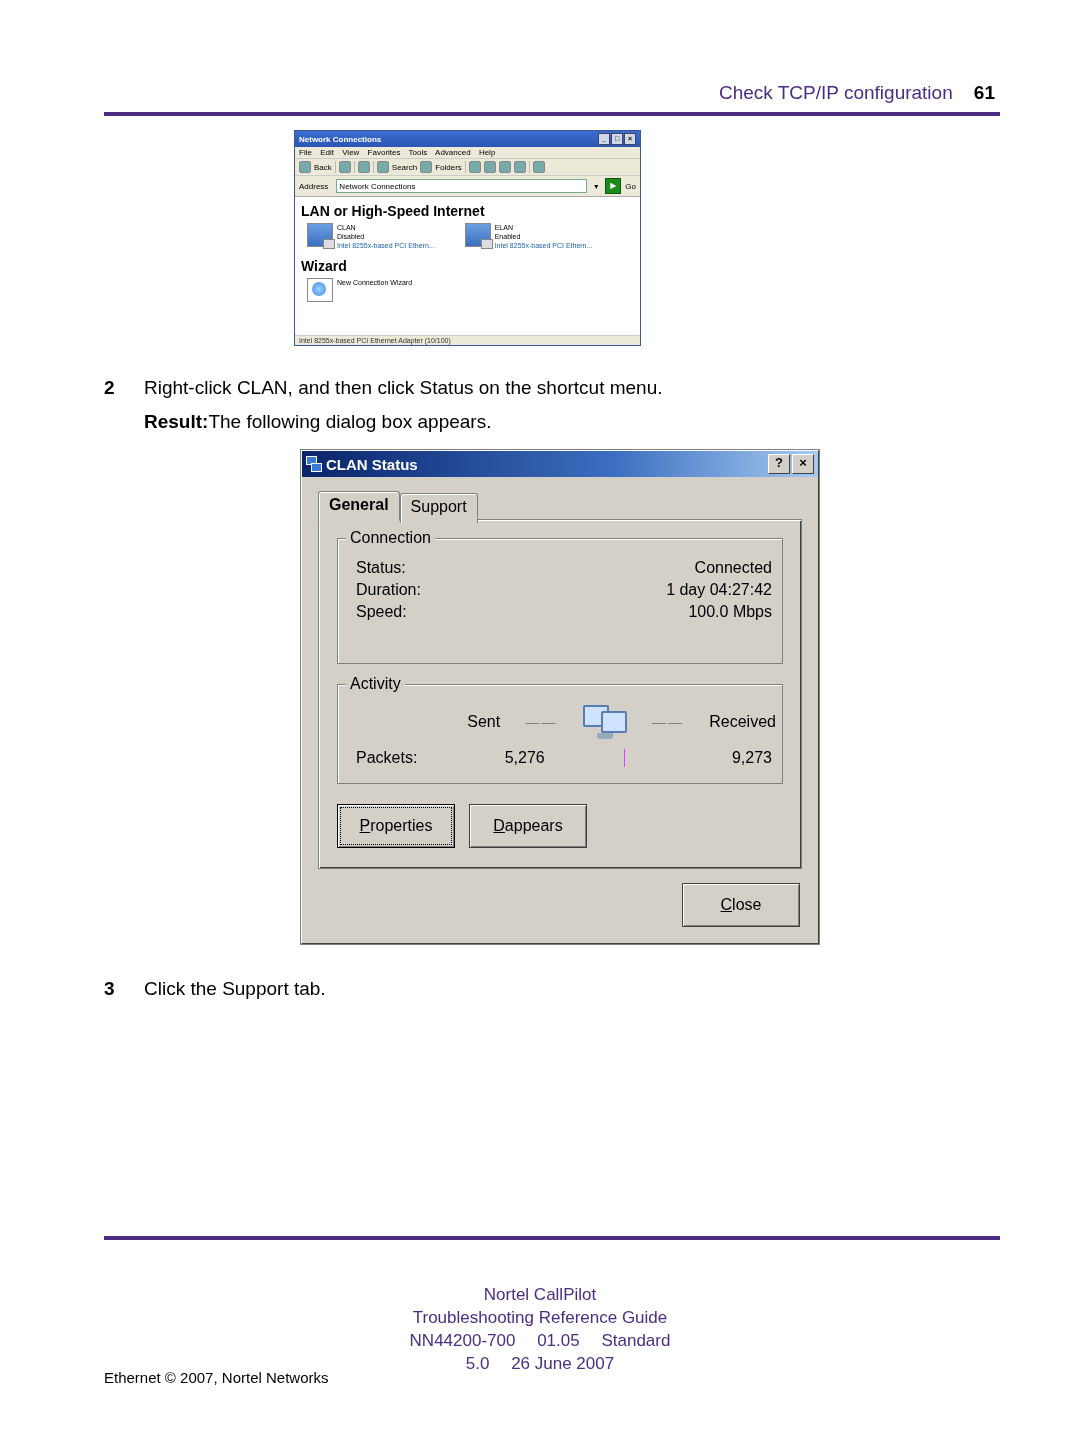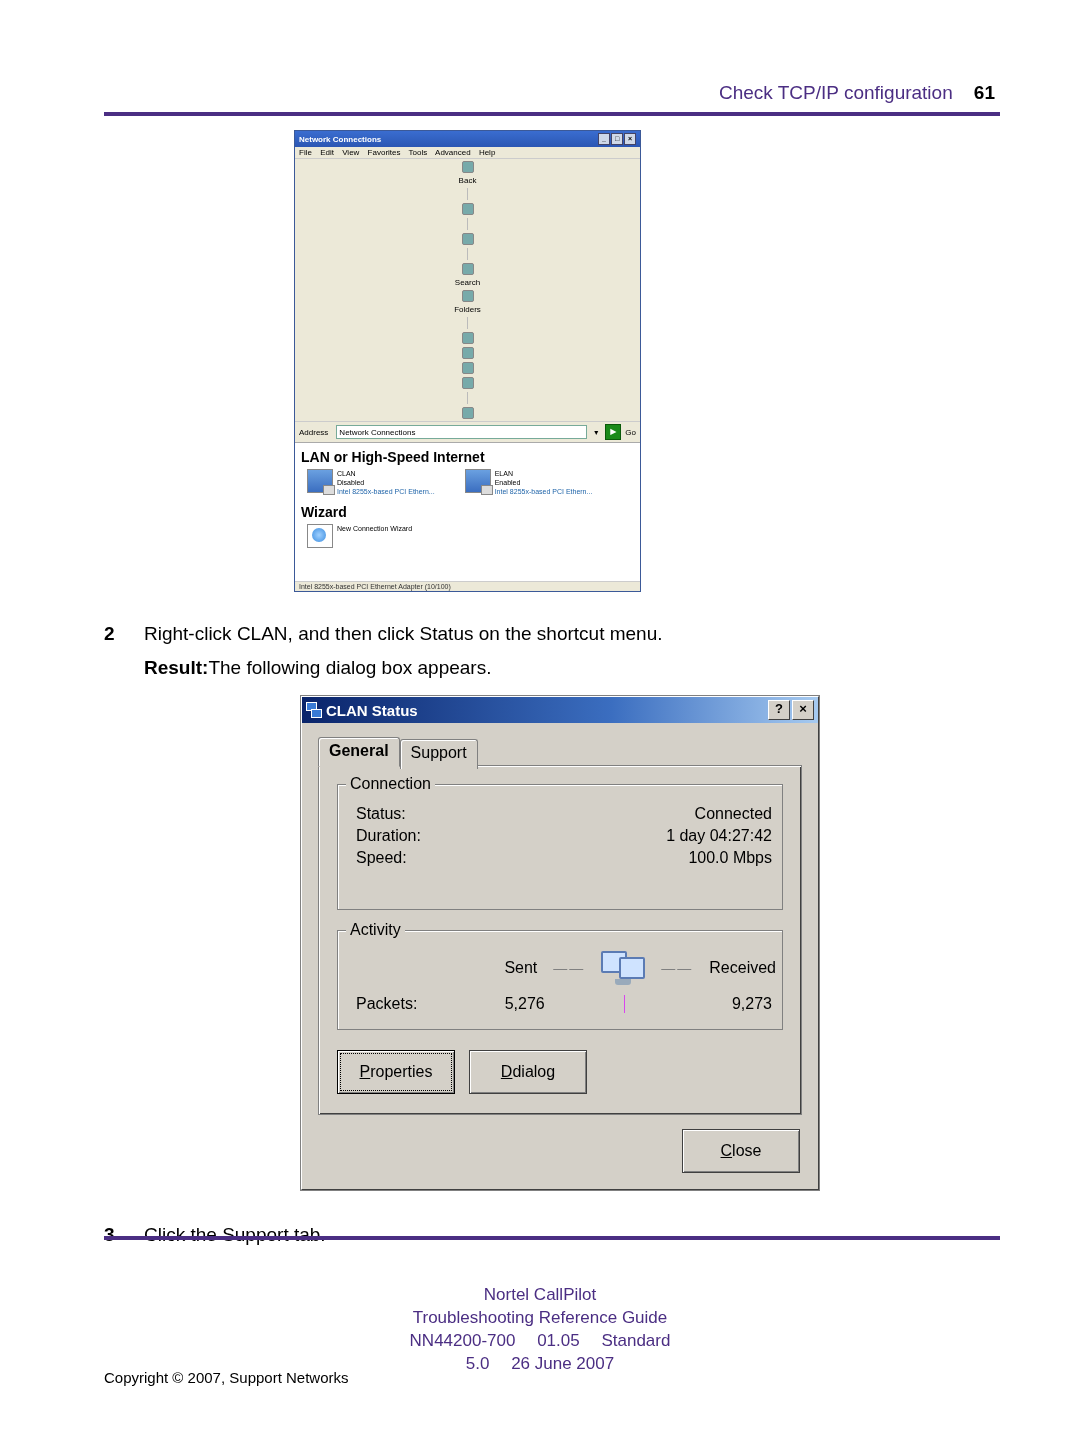--- a/index.html
+++ b/index.html
@@ -78,21 +78,21 @@
   .nc-menu {
     background: #ece9d8;
     padding: 1px 4px;
     border-bottom: 1px solid #ccc;
   }
   .nc-menu span{ margin-right:6px;}
   .nc-tool {
     background:#ece9d8;
     padding:2px 4px;
     border-bottom:1px solid #ccc;
-    display:flex; align-items:center; gap:3px;flex-direction:column;
+    display:flex; align-items:center; gap:3px;
   }
   .nc-tool .icn{width:10px;height:10px;background:#7aa; border:1px solid #888;border-radius:2px;}
   .nc-tool .sep{width:1px;height:12px;background:#bbb;}
   .nc-addr {
     background:#ece9d8;
     padding:2px 4px;
     border-bottom:1px solid #aaa;
     display:flex; align-items:center; gap:4px;
   }
   .nc-addr input{
@@ -241,21 +241,21 @@
     position:absolute; top:-10px; left:8px;
     background:#d4d0c8; padding:0 4px;
     font-size:16px;
   }
   .row{
     display:flex; justify-content:space-between;
     font-size:16px;
     margin:4px 4px;
   }
   .act-head{
-    display:flex;align-items:center;justify-content:flex-end;gap:16px;
+    display:flex;align-items:center;justify-content:space-between;gap:16px;
     font-size:16px; margin:4px 0 10px 0;
   }
   .act-icon{
     width:44px;height:34px;position:relative;
   }
   .act-icon .mon{
     position:absolute;width:22px;height:18px;background:#cfe3ff;border:2px solid #5b7bb4;
     border-radius:2px;
   }
   .act-icon .m1{left:0;top:0;}
@@ -456,21 +456,21 @@
               </div>
               <div class="act-row">
                 <span class="lbl">Packets:</span>
                 <span class="sent">5,276</span>
                 <span class="recv">9,273</span>
               </div>
             </div>
 
             <div class="btnrow">
               <div class="btn focus"><span class="ul">P</span><span>roperties</span></div>
-              <div class="btn"><span class="ul">D</span><span>dialog</span></div>
+              <div class="btn"><span class="ul">D</span><span>appears</span></div>
             </div>
           </div>
           <div class="close-row">
             <div class="btn"><span class="ul">C</span><span>lose</span></div>
           </div>
         </div>
       </div>
     </div>
 
     <div class="step" style="margin-top:30px">
@@ -481,14 +481,14 @@
   </div>
 
   <div class="rule-bottom"></div>
 
   <div class="footer">
     <div>Nortel CallPilot</div>
     <div>Troubleshooting Reference Guide</div>
     <div>NN44200-700  01.05  Standard</div>
     <div>5.0  26 June 2007</div>
   </div>
-  <div class="copyright">Copyright © 2007, Support Networks</div>
+  <div class="copyright">Ethernet © 2007, Nortel Networks</div>
 </div>
 
 </body></html>

